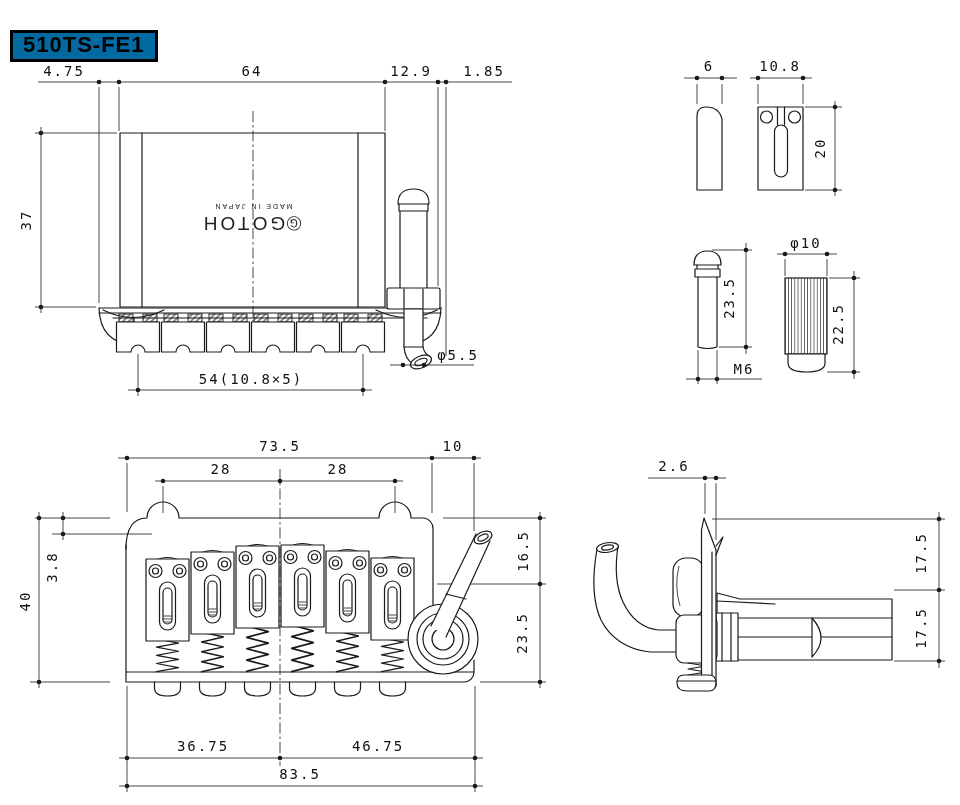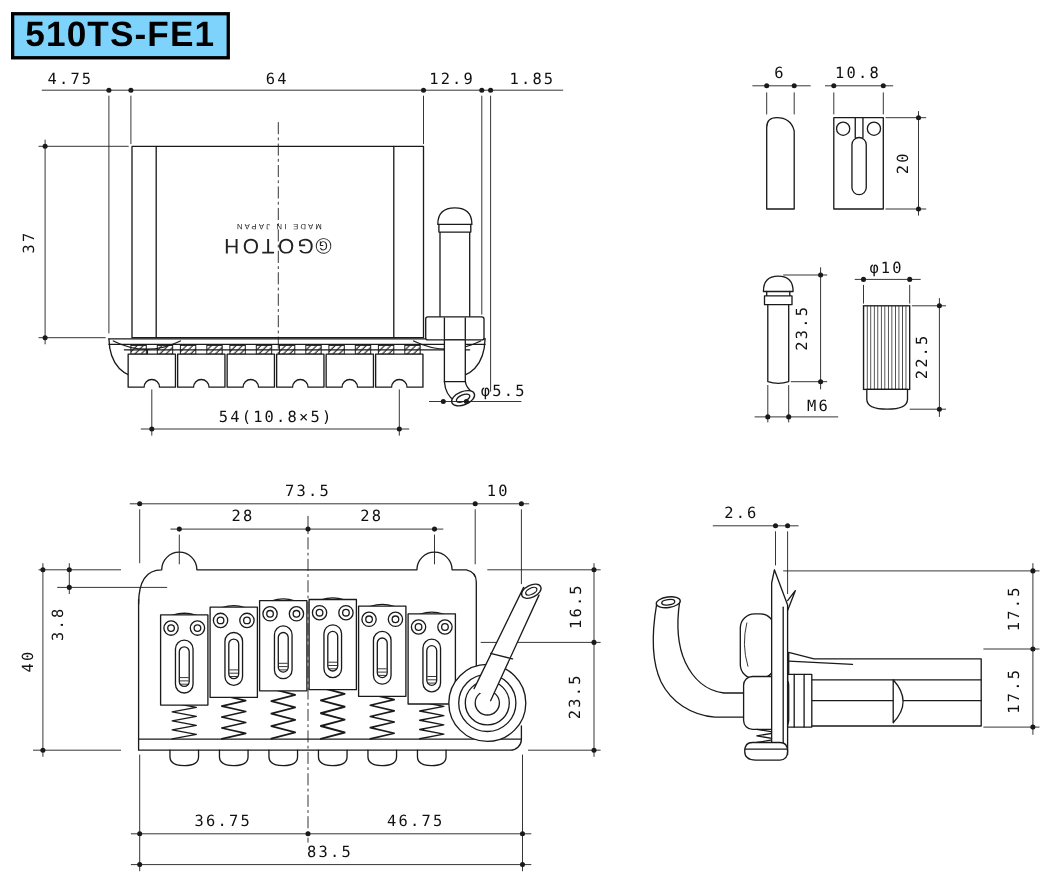--- a/index.html
+++ b/index.html
@@ -1,19 +1,19 @@
 <!DOCTYPE html>
 <html><head>
 <meta charset="utf-8">
 <style>
   html,body{margin:0;padding:0;background:#fff}
   .sheet{position:relative;width:960px;height:805px;background:#fff;overflow:hidden}
-  .title-box{position:absolute;left:10px;top:11px;border:3px solid #000;padding:0 10px 2px 10px;
-    font-family:"Liberation Sans",sans-serif;font-weight:bold;font-size:32px;letter-spacing:1px;
-    color:#000;background:#7dd3fc;line-height:1.1}
+  .title-box{position:absolute;left:10px;top:30px;border:3px solid #000;padding:0 10px 2px 10px;
+    font-family:"Liberation Sans",sans-serif;font-weight:bold;font-size:22px;letter-spacing:1px;
+    color:#000;background:#0369a1;line-height:1.1}
   svg{position:absolute;left:0;top:0}
   .ln{fill:none;stroke:#1a1a1a;stroke-width:1.2;stroke-linecap:round;stroke-linejoin:round}
   .fw{fill:#fff;stroke:#1a1a1a;stroke-width:1.2;stroke-linejoin:round}
   .wf{fill:#fff;stroke:none}
   .thin{fill:none;stroke:#1a1a1a;stroke-width:0.8}
   .cl{stroke-dasharray:11 3 2.5 3}
   .dot{fill:#1a1a1a}
   .dim{font-family:"DejaVu Sans Mono",monospace;font-size:14px;letter-spacing:2px;fill:#111;text-anchor:middle}
   .logo-main{font-family:"Liberation Sans",sans-serif;font-size:19px;letter-spacing:3px;fill:#222;text-anchor:middle}
   .logo-mark{font-family:"Liberation Sans",sans-serif;font-size:15px;fill:#222;text-anchor:middle}

